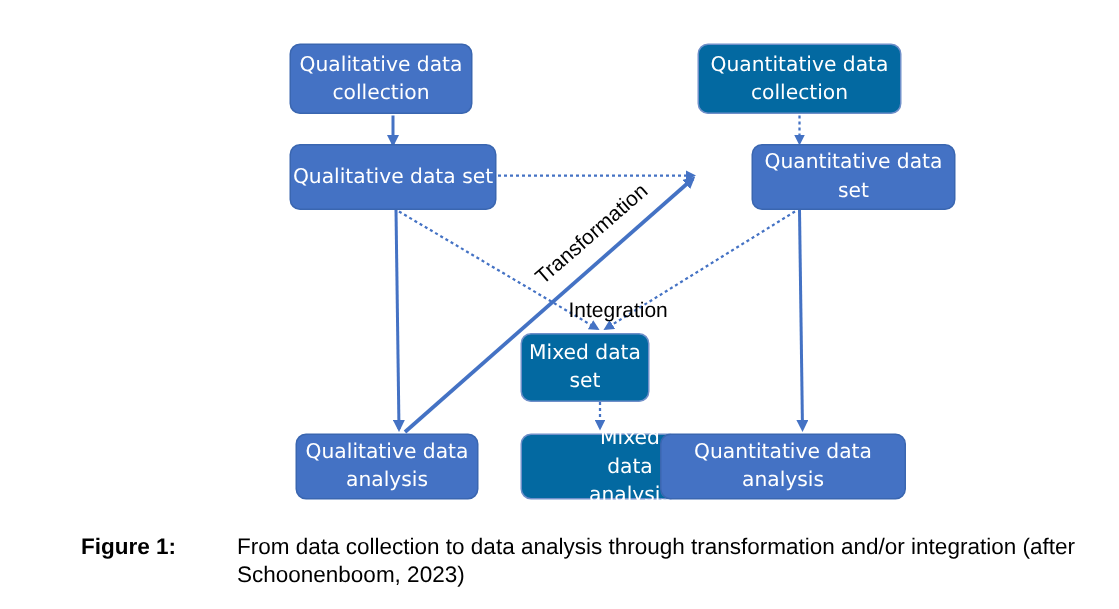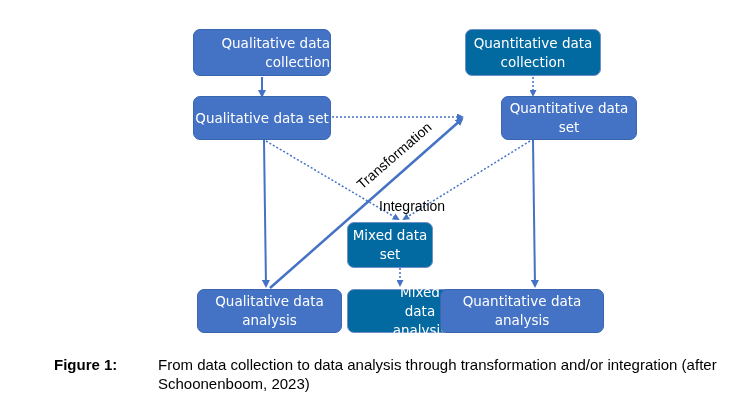--- a/index.html
+++ b/index.html
@@ -41,36 +41,36 @@
   <line x1="266" y1="141" x2="398" y2="219" stroke="#4472c4" stroke-width="1.5" stroke-dasharray="2,2" marker-end="url(#ahs)"></line>
 
   <line x1="530" y1="141" x2="404" y2="219" stroke="#4472c4" stroke-width="1.5" stroke-dasharray="2,2" marker-end="url(#ahs)"></line>
 
   <line x1="400" y1="268" x2="400" y2="285" stroke="#4472c4" stroke-width="1.5" stroke-dasharray="2,2" marker-end="url(#ahs)"></line>
 
   <text class="lbl" transform="translate(362,190) rotate(-41)">Transformation</text>
   <text class="lbl" x="379" y="211">Integration</text>
 </svg>
 
-<div class="box dark" style="left:193px;top:29px;width:138px;height:47px;text-align:right;">
+<div class="box dark" style="left:193px;top:29px;width:122px;height:47px;">
     <span>Qualitative data collection</span>
   </div>
 <div class="box light" style="left:465px;top:29px;width:136px;height:47px;">
     <span>Quantitative data collection</span>
   </div>
 <div class="box dark" style="left:193px;top:96px;width:138px;height:44px;">
     <span>Qualitative data set</span>
   </div>
 <div class="box dark" style="left:465px;top:96px;width:136px;height:44px;margin-left:36px;">
     <span>Quantitative data set</span>
   </div>
 <div class="box light" style="left:347px;top:222px;width:86px;height:46px;">
     <span>Mixed data set</span>
   </div>
-<div class="box dark" style="left:197px;top:289px;width:145px;height:44px;">
+<div class="box dark" style="left:197px;top:289px;width:122px;height:44px;">
     <span>Qualitative data analysis</span>
   </div>
 <div class="box light" style="left:347px;top:289px;width:106px;height:44px;padding-left:40px;">
     <span>Mixed data analysis</span>
   </div>
 <div class="box dark" style="left:440px;top:289px;width:164px;height:44px;">
     <span>Quantitative data analysis</span>
   </div>
 
 <div class="caption">

